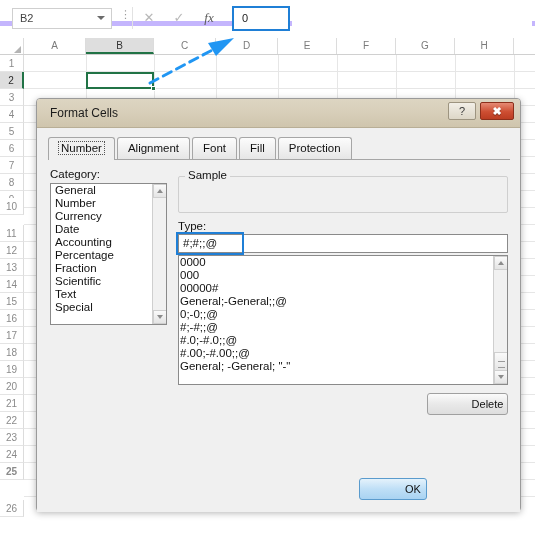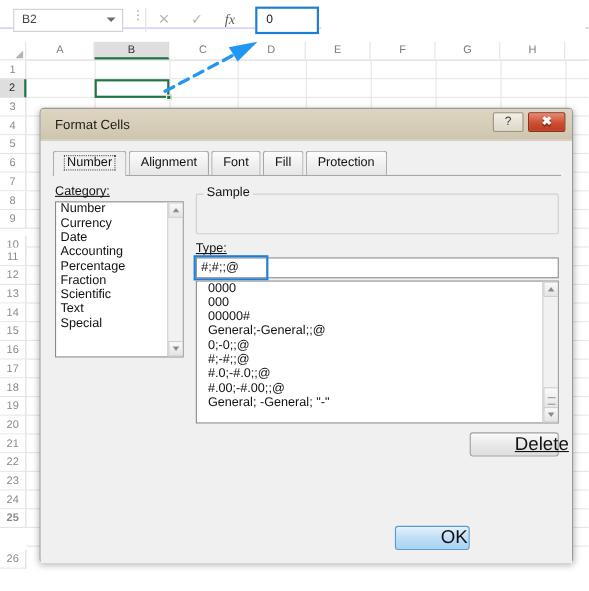--- a/index.html
+++ b/index.html
@@ -9,21 +9,21 @@
     overflow: hidden;
     background: #ffffff;
     font-family: "Liberation Sans", sans-serif;
   }
 
   
   #formula-bar {
     position: absolute; left: 0; top: 0;
     width: 535px; height: 26px;
     background: #ffffff;
-    border-bottom: 1px solid #c4b5fd;
+    border-bottom: 5px solid #c4b5fd;
   }
   #namebox {
     position: absolute; left: 12px; top: 8px;
     width: 100px; height: 21px;
     border: 1px solid #cfcfcf;
     background: #ffffff;
     font-size: 11px; color: #444;
     line-height: 19px; padding-left: 7px;
   }
   #namebox-arrow {
@@ -168,21 +168,21 @@
     position: absolute; left: 11px; top: 31px; width: 462px; height: 1px;
     background: #a6a6a6;
   }
   #tab-underline-cover {
     position: absolute; left: 12px; top: 31px; width: 54px; height: 2px;
     background: #f0f0f0;
   }
 
   
   .lbl { position: absolute; font-size: 11.5px; color: #111; }
-  .ulab { text-decoration: underline; text-decoration-skip-ink: none; }
+  .ulab { text-decoration-skip-ink: none; }
 
   #category-label { left: 13px; top: 40px; }
   #category-list {
     position: absolute; left: 13px; top: 55px;
     width: 117px; height: 142px;
     background: #ffffff; border: 1px solid #8a8a8a;
     overflow: hidden;
   }
   .catitem {
     height: 13px; line-height: 13px;
@@ -235,42 +235,42 @@
   }
   #type-list {
     position: absolute; left: 141px; top: 127px;
     width: 330px; height: 130px;
     background: #ffffff; border: 1px solid #8a8a8a;
     overflow: hidden;
   }
   .typeitem {
     height: 13px; line-height: 13px;
     font-size: 11.5px; color: #111;
-    padding-left: 10px; white-space: nowrap;
+    padding-left: 1px; white-space: nowrap;
   }
   #type-scroll {
     position: absolute; right: 0; top: 0; width: 14px; height: 100%;
     background: #f1f1f1; border-left: 1px solid #cfcfcf;
   }
   #type-thumb {
     position: absolute; left: 0; top: 96px; width: 14px; height: 22px;
     background: linear-gradient(to bottom,#fafafa,#e2e2e2);
     border: 1px solid #cfcfcf;
   }
   #type-thumb:after {
     content: ""; position: absolute; left: 3px; top: 8px;
     width: 7px; height: 5px;
     border-top: 1px solid #9a9a9a; border-bottom: 1px solid #9a9a9a;
   }
 
   .btn {
     position: absolute;
     background: linear-gradient(to bottom,#fbfbfb,#e9e9e9 50%,#dedede);
     border: 1px solid #a0a0a0; border-radius: 3px;
-    font-size: 17px; color: #111;
+    font-size: 11px; color: #111;
     text-align: center;
     padding-left: 40px;
   }
   #delete-button { left: 390px; top: 265px; width: 81px; height: 22px; line-height: 20px; }
   #hint-text { left: 13px; top: 303px; font-size: 11.5px; color: #111; }
 
   #ok-button {
     left: 322px; top: 350px; width: 68px; height: 22px; line-height: 20px;
     background: linear-gradient(to bottom,#e4f2fb,#bfdff6 50%,#a9d3f2);
     border: 1px solid #5a9bcd;
@@ -312,21 +312,21 @@
   <div id="rowhead">
       <div class="rowcell" style="top: 17px;">1</div>
       <div class="rowcell sel" style="top: 34px;">2</div>
       <div class="rowcell" style="top: 51px;">3</div>
       <div class="rowcell" style="top: 68px;">4</div>
       <div class="rowcell" style="top: 85px;">5</div>
       <div class="rowcell" style="top: 102px;">6</div>
       <div class="rowcell" style="top: 119px;">7</div>
       <div class="rowcell" style="top: 136px;">8</div>
       <div class="rowcell" style="top: 153px;">9</div>
-      <div class="rowcell" style="top: 176px;">10</div>
+      <div class="rowcell" style="top: 160px;">10</div>
       <div class="rowcell" style="top: 187px;">11</div>
       <div class="rowcell" style="top: 204px;">12</div>
       <div class="rowcell" style="top: 221px;">13</div>
       <div class="rowcell" style="top: 238px;">14</div>
       <div class="rowcell" style="top: 255px;">15</div>
       <div class="rowcell" style="top: 272px;">16</div>
       <div class="rowcell" style="top: 289px;">17</div>
       <div class="rowcell" style="top: 306px;">18</div>
       <div class="rowcell" style="top: 323px;">19</div>
       <div class="rowcell" style="top: 340px;">20</div>
@@ -406,20 +406,21 @@
         <div class="tab"><span class="tablabel">Protection</span></div>
       </div>
     <div id="tab-underline-cover"></div>
 
     <div class="lbl" id="category-label">
       <span class="ulab">Category:</span>
     </div>
 
     <div id="category-list">
       <div id="category-items">
+          <div class="catitem">General</div>
           <div class="catitem">Number</div>
           <div class="catitem">Currency</div>
           <div class="catitem">Date</div>
           <div class="catitem">Accounting</div>
           <div class="catitem">Percentage</div>
           <div class="catitem">Fraction</div>
           <div class="catitem">Scientific</div>
           <div class="catitem">Text</div>
           <div class="catitem">Special</div>
         </div>

